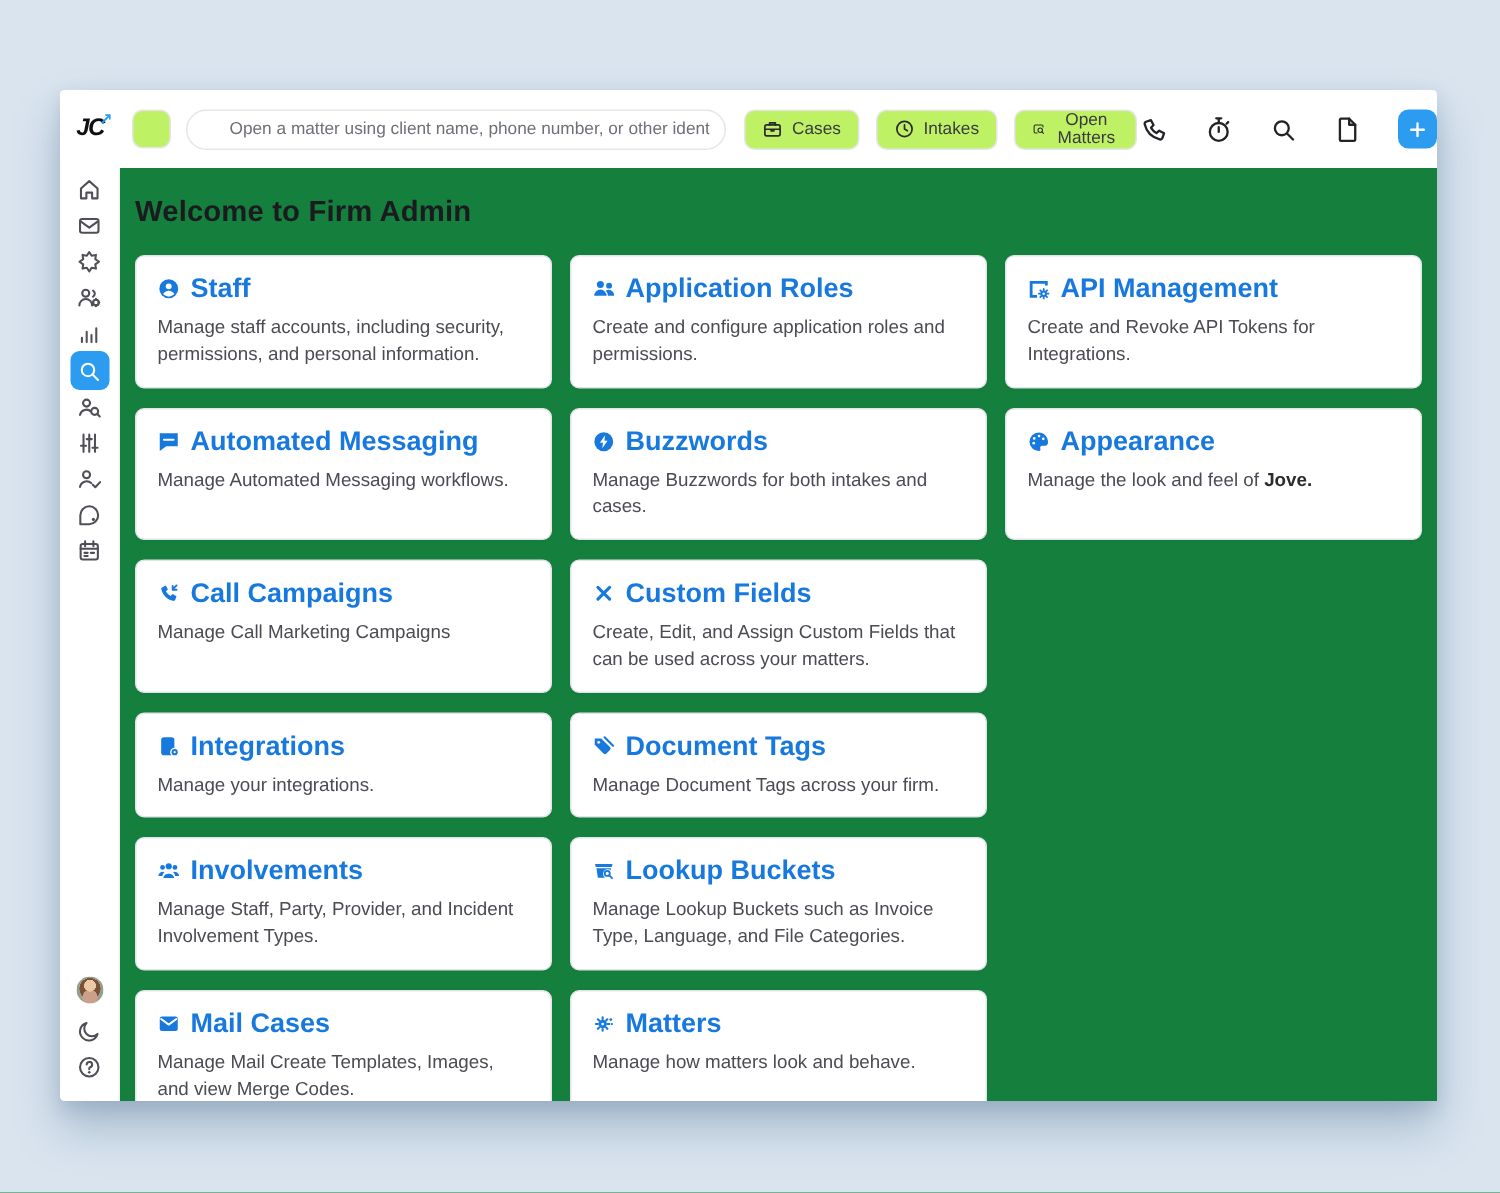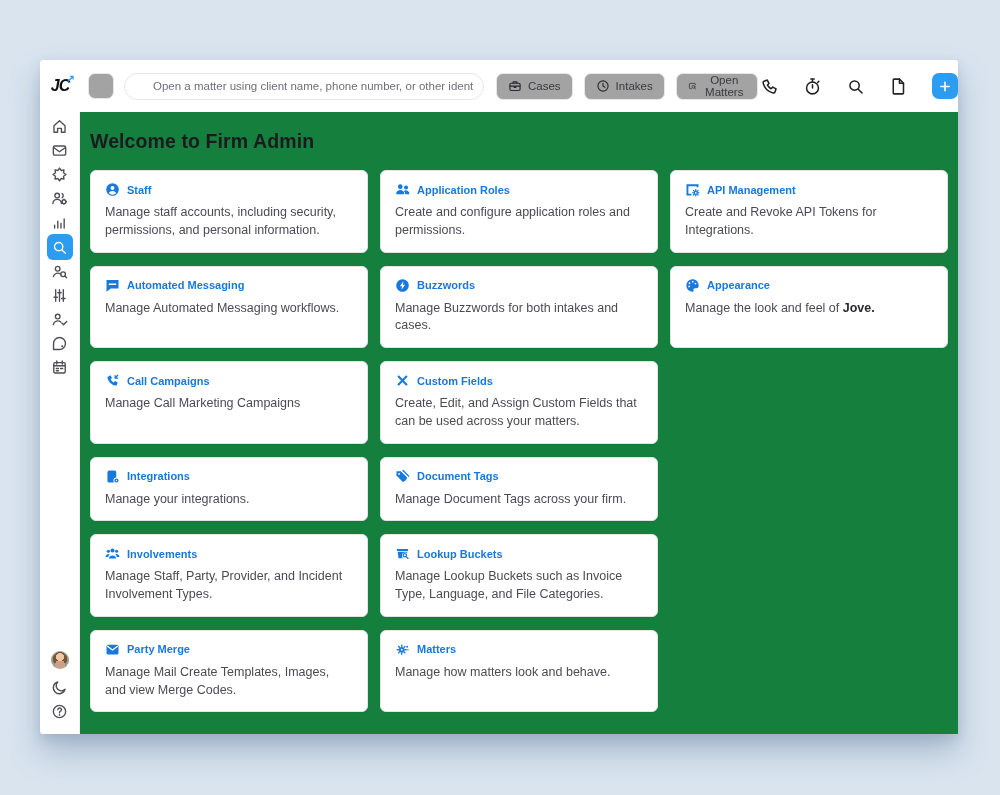--- a/index.html
+++ b/index.html
@@ -26,21 +26,21 @@
   .logo{
     width:40px;flex:0 0 40px;text-align:center;position:relative;
     font-weight:700;font-style:italic;font-size:16px;color:#101014;letter-spacing:-1px;
   }
   .logo .arrow{
     position:absolute;top:-4px;right:6px;font-style:normal;
     color:var(--bright);font-size:11px;font-weight:700;
   }
   .tb-btn{
     display:flex;align-items:center;justify-content:center;
-    border:1px solid #e5e6ea;background:#a3a3a3;border-radius:7px;cursor:pointer;
+    border:1px solid #e5e6ea;background:#bef264;border-radius:7px;cursor:pointer;
   }
   .toggle-btn{width:26px;height:26px;margin-left:8px;color:#2a2a30;}
   .toggle-btn .ico{width:15px;height:15px;}
   .search-box{position:relative;margin-left:10px;}
   .search-box .ico{
     position:absolute;left:9px;top:50%;transform:translateY(-50%);
     width:13px;height:13px;color:#3f3f46;
   }
   .search-input{
     width:360px;height:27px;border:1px solid #e5e6ea;border-radius:14px;
@@ -93,21 +93,21 @@
   .page-title{
     font-size:19.5px;font-weight:600;color:#1b1b1f;margin:8px 0 17px;letter-spacing:.1px;
   }
   .grid{display:grid;grid-template-columns:repeat(3,1fr);gap:13px 12px;}
   .card{
     background:#fff;border:1px solid #e1e4e9;border-radius:6px;
     padding:11px 14px 12px;box-shadow:0 1px 2px rgba(16,24,40,.05);cursor:pointer;
   }
   .card-head{
     display:flex;align-items:center;gap:7px;color:var(--accent);
-    font-weight:700;font-size:11px;margin-bottom:7px;
+    font-weight:700;font-size:18px;margin-bottom:7px;
   }
   .card-head .ico{width:15px;height:15px;color:var(--accent);flex:0 0 15px;}
   .card-desc{margin:0;font-size:12.5px;color:#4b4b54;line-height:1.42;}
   .card-desc b{color:#2b2b30;text-align:right;}
   .ico svg{width:100%;height:100%;display:block;}
 </style>
 </head>
 <body>
 
 <div class="window">
@@ -476,21 +476,21 @@
             <p class="card-desc"><span>Manage Lookup Buckets such as Invoice Type, Language, and File Categories.</span></p>
           </article>
           <article class="card" style="grid-area: 6 / 1;">
             <div class="card-head">
               <span class="ico">
                 <svg viewBox="0 0 16 16">
                   <rect x="1.6" y="2.8" width="12.8" height="10.4" rx="1.6" fill="currentColor"></rect>
                   <path d="m2.6 4.6 5.4 4 5.4-4" stroke="#fff" stroke-width="1.4" fill="none" stroke-linecap="round" stroke-linejoin="round"></path>
                 </svg>
               </span>
-              <span>Party Merge</span>
+              <span>Mail Cases</span>
             </div>
             <p class="card-desc"><span>Manage Mail Create Templates, Images, and view Merge Codes.</span></p>
           </article>
           <article class="card" style="grid-area: 6 / 2;">
             <div class="card-head">
               <span class="ico">
                 <svg viewBox="0 0 16 16">
                   <circle cx="7.2" cy="8.2" r="3" fill="currentColor"></circle>
                   <path d="M7.2 3.4v1.3M7.2 11.7v1.3M2.4 8.2h1.3M10.7 8.2H12M3.8 4.8l.9.9M9.7 10.7l.9.9M10.6 4.8l-.9.9M4.7 10.7l-.9.9" stroke="currentColor" stroke-width="1.5" stroke-linecap="round"></path>
                   <circle cx="7.2" cy="8.2" r="1" fill="#fff"></circle>

